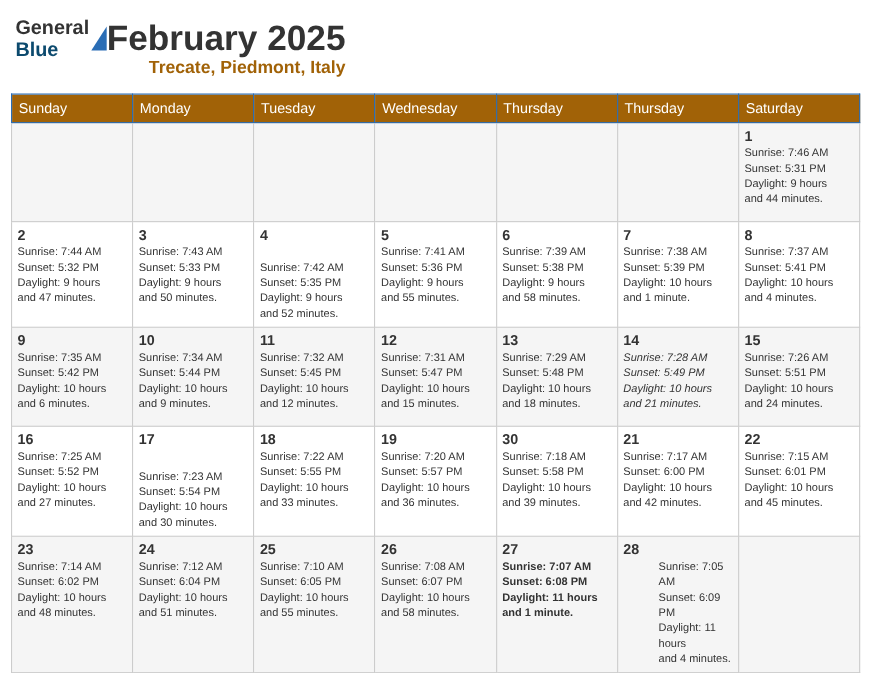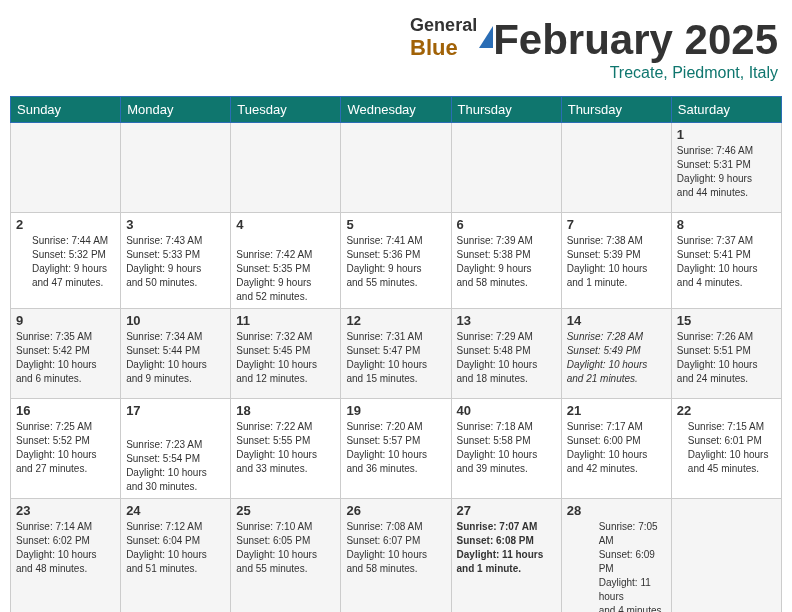--- a/index.html
+++ b/index.html
@@ -5,71 +5,72 @@
     * { box-sizing: border-box; margin: 0; padding: 0; }
     body {
       font-family: Arial, sans-serif;
       background: #fff;
       width: 792px;
       min-height: 612px;
       padding: 10px;
     }
     .header {
       display: flex;
-      justify-content: flex-end;
+      justify-content: flex-start;
       align-items: flex-start;
       margin-bottom: 8px;
       padding: 6px 4px;
     }
     .logo {
       display: flex;
       align-items: center;
     }
     .logo-text {
       display: flex;
       flex-direction: column;
       line-height: 1.1;
     }
     .logo-general {
       font-size: 18px;
       font-weight: bold;
       color: #333;
     }
     .logo-blue {
-      font-size: 22px;
-      font-weight: bold;
-      color: #a16207;
+      font-size: 18px;
+      font-weight: bold;
+      color: #0c4a6e;
     }
     .logo-triangle {
       width: 0;
       height: 0;
       border-left: 14px solid transparent;
       border-bottom: 22px solid #2a6db5;
       margin-left: 2px;
       margin-bottom: 2px;
     }
     .title-block {
       text-align: right;
     }
     .month-title {
-      font-size: 42px;
+      font-size: 32px;
       font-weight: bold;
       color: #333;
     }
     .location-title {
       font-size: 16px;
-      color: #0f766e;
+      color: #a16207;
+      font-weight: bold;
     }
     table {
       width: 100%;
       border-collapse: collapse;
       table-layout: fixed;
     }
     thead tr {
-      background-color: #0f766e;
+      background-color: #a16207;
     }
     thead th {
       color: #fff;
       font-size: 13px;
       font-weight: normal;
       padding: 5px 6px;
       text-align: left;
       border: 1px solid #2a6db5;
     }
     tbody tr {
@@ -141,21 +142,21 @@
           <span class="day-num">1</span>
           <div class="day-info" style="white-space: pre-line;">Sunrise: 7:46 AM
 Sunset: 5:31 PM
 Daylight: 9 hours
 and 44 minutes.</div>
         </td>
       </tr>
       <tr>
         <td>
           <span class="day-num">2</span>
-          <div class="day-info" style="white-space: pre-line; margin-left: 16px;">Sunrise: 7:44 AM
+          <div class="day-info" style="white-space: pre-line;">Sunrise: 7:44 AM
 Sunset: 5:32 PM
 Daylight: 9 hours
 and 47 minutes.</div>
         </td>
         <td>
           <span class="day-num">3</span>
           <div class="day-info" style="white-space: pre-line;">Sunrise: 7:43 AM
 Sunset: 5:33 PM
 Daylight: 9 hours
 and 50 minutes.</div>
@@ -270,36 +271,36 @@
 and 33 minutes.</div>
         </td>
         <td>
           <span class="day-num">19</span>
           <div class="day-info" style="white-space: pre-line;">Sunrise: 7:20 AM
 Sunset: 5:57 PM
 Daylight: 10 hours
 and 36 minutes.</div>
         </td>
         <td>
-          <span class="day-num">40</span>
+          <span class="day-num">30</span>
           <div class="day-info" style="white-space: pre-line;">Sunrise: 7:18 AM
 Sunset: 5:58 PM
 Daylight: 10 hours
 and 39 minutes.</div>
         </td>
         <td>
           <span class="day-num">21</span>
           <div class="day-info" style="white-space: pre-line;">Sunrise: 7:17 AM
 Sunset: 6:00 PM
 Daylight: 10 hours
 and 42 minutes.</div>
         </td>
         <td>
           <span class="day-num">22</span>
-          <div class="day-info" style="white-space: pre-line; margin-left: 11px;">Sunrise: 7:15 AM
+          <div class="day-info" style="white-space: pre-line;">Sunrise: 7:15 AM
 Sunset: 6:01 PM
 Daylight: 10 hours
 and 45 minutes.</div>
         </td>
       </tr>
       <tr>
         <td>
           <span class="day-num">23</span>
           <div class="day-info" style="white-space: pre-line;">Sunrise: 7:14 AM
 Sunset: 6:02 PM

